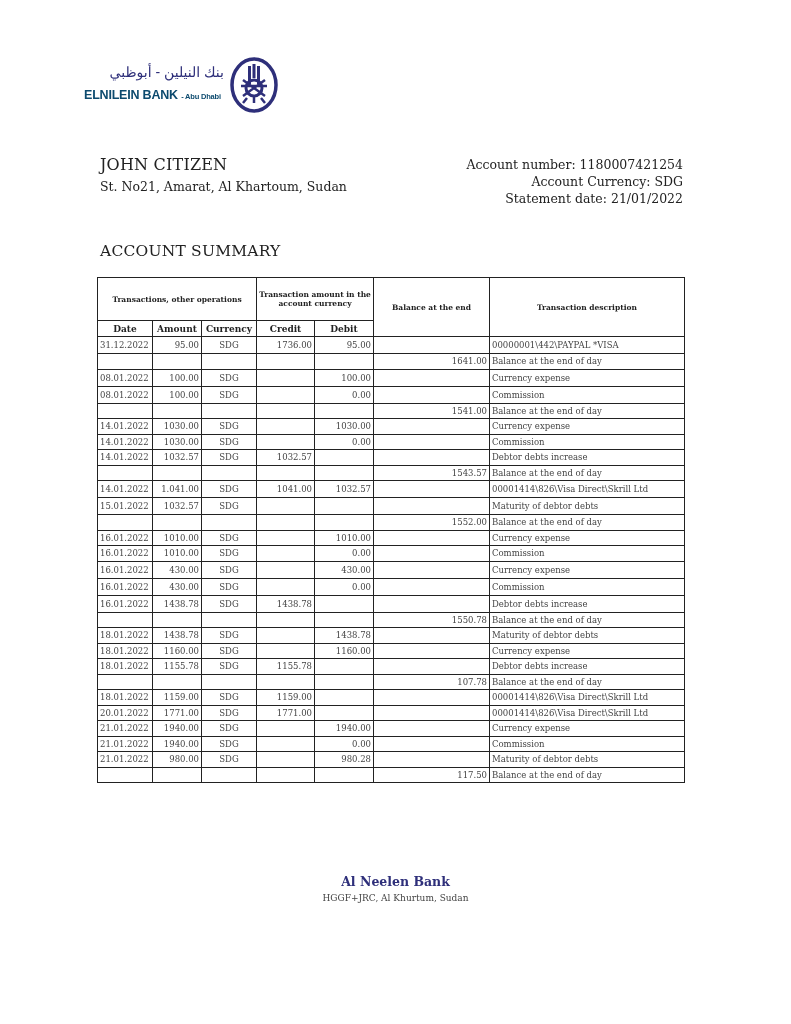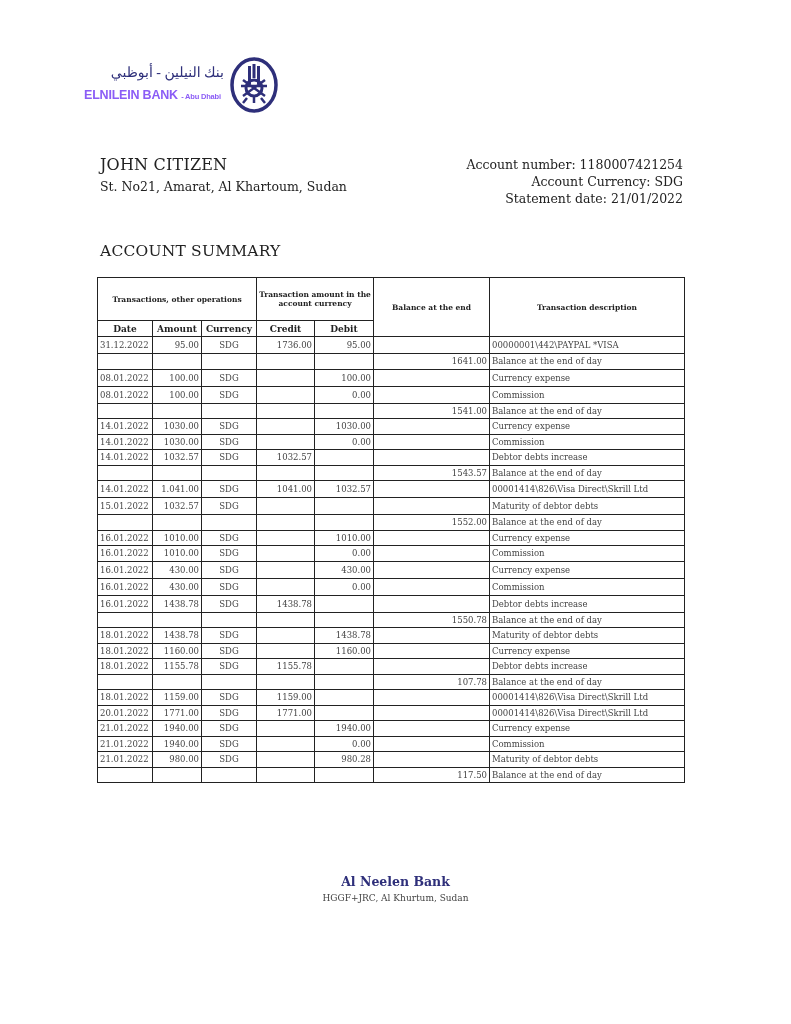--- a/index.html
+++ b/index.html
@@ -3,25 +3,25 @@
 <meta charset="utf-8">
 <style>
   html, body { margin: 0; padding: 0; background: #ffffff; }
   body {
     width: 791px; height: 1024px; position: relative; overflow: hidden;
     font-family: "DejaVu Serif", "Liberation Serif", serif; color: #222;
   }
   .logo { position: absolute; left: 84px; top: 54px; width: 190px; height: 64px; }
   .logo-arabic {
     position: absolute; left: 0; top: 10px; width: 140px; text-align: right;
-    font-family: Liberation Serif, serif; font-size: 14px; color: #2e2f7a; direction: rtl;
+    font-family: Liberation Sans, sans-serif; font-size: 14px; color: #2e2f7a; direction: rtl;
   }
   .logo-text {
     position: absolute; left: 0; top: 34px; white-space: nowrap;
-    font-family: "Liberation Sans", sans-serif; font-weight: bold; font-size: 12.5px; color: #8b5cf6; letter-spacing: -0.2px;
+    font-family: "Liberation Sans", sans-serif; font-weight: bold; font-size: 12.5px; color: #0c4a6e; letter-spacing: -0.2px;
   }
   .logo-text .sub { font-size: 7.5px; font-weight: bold; }
   .logo-mark { position: absolute; left: 145px; top: 2px; width: 50px; height: 58px; }
 
   .client { position: absolute; left: 100px; top: 155px; }
   .client .name { font-size: 16px; letter-spacing: 0.2px; color: #222; }
   .client .addr { font-size: 12.5px; margin-top: 5px; color: #222; }
 
   .acct { position: absolute; right: 108px; top: 156px; text-align: right; font-size: 12.5px; line-height: 17px; color: #222; }
 

